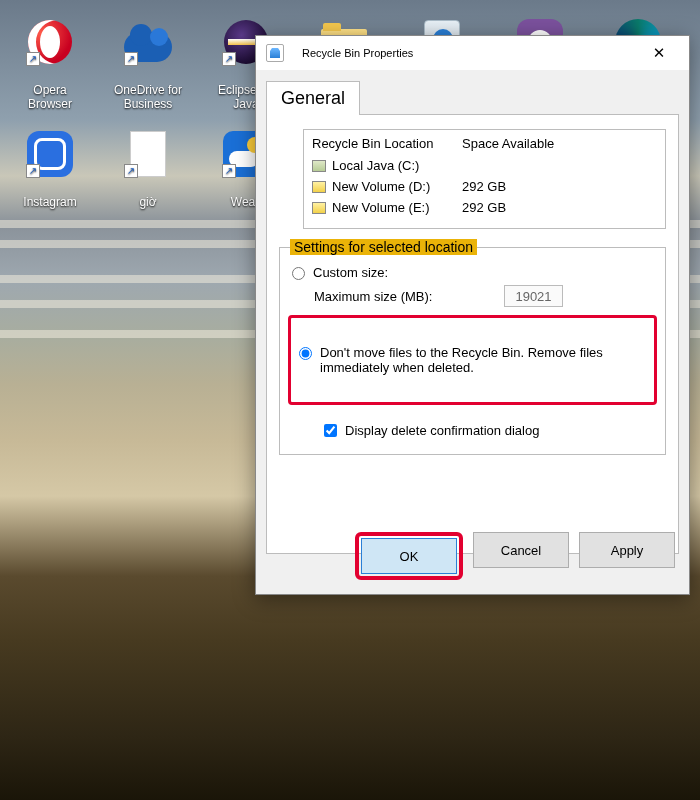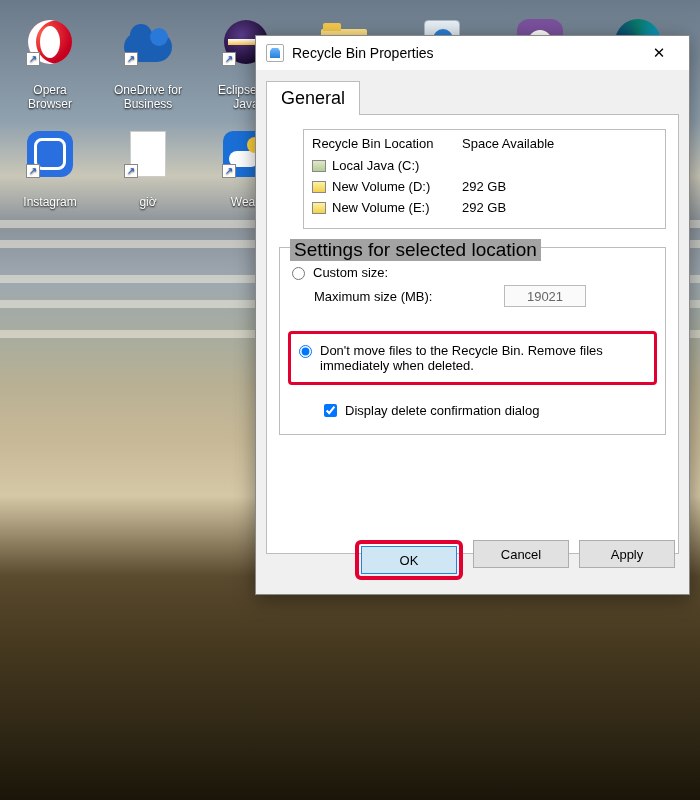--- a/index.html
+++ b/index.html
@@ -35,21 +35,21 @@
   .win {
     position:absolute; left:255px; top:35px; width:435px; height:560px;
     background:#f0f0f0; border:1px solid #888; box-shadow:0 4px 20px rgba(0,0,0,0.4);
   }
   .titlebar { height:34px; display:flex; align-items:center; padding:0 8px 0 10px;
     background:#fff; }
   .titlebar .tico { width:18px; height:18px; margin-right:8px;
     background:#fff; border:1px solid #aaa; border-radius:2px; position:relative; }
   .titlebar .tico::after { content:""; position:absolute; inset:3px;
     background:linear-gradient(#6bb6ff,#2a7fd6); clip-path:polygon(20% 0,80% 0,100% 30%,100% 100%,0 100%,0 30%); }
-  .titlebar .ttl { flex:1; font-size:14px; }
+  .titlebar .ttl { flex:1; font-size:11px;margin-left:10px; }
   .titlebar .closebtn { width:44px; height:28px; display:flex; align-items:center;
     justify-content:center; font-size:15px; cursor:pointer; }
 
   .tabstrip { padding:10px 10px 0 10px; background:#f0f0f0; }
   .tab { display:inline-block; padding:6px 14px 6px 14px; background:#fff;
     border:1px solid #bcbcbc; border-bottom:none; position:relative; top:1px;
     font-size:18px; cursor:pointer; }
   .tabbody { margin:0 10px 10px 10px; border:1px solid #bcbcbc; background:#fff;
     padding:14px 12px 14px 12px; height:440px; }
 
@@ -58,36 +58,36 @@
   .lochdr .c1 { width:150px; } .lochdr .c2 { flex:1; }
   .locrow { display:flex; align-items:center; font-size:13px; padding:3px 0; }
   .locrow .drv { width:14px; height:12px; margin-right:6px; border:1px solid #888;
     background:linear-gradient(#fff1a3,#f2d14a); }
   .locrow .drv.c { background:linear-gradient(#dfe8c8,#b7cc96); }
   .locrow .c1 { width:150px; display:flex; align-items:center; }
   .locrow .c2 { flex:1; }
 
   .grp { border:1px solid #bcbcbc; margin-top:18px; padding:14px 12px 16px 12px;
     position:relative; }
-  .grp .legend { position:absolute; top:-9px; left:10px; background:#a3a3a3;
-    padding:0 4px; font-size:19px; }
+  .grp .legend { position:absolute; top:-9px; left:10px; background:#eab308;
+    padding:0 4px; font-size:14px; }
   .radio-row { display:flex; align-items:flex-start; padding:3px 0; }
   .radio-row input[type=radio] { margin-right:8px; margin-top:2px; }
   .maxrow { display:flex; align-items:center; padding-left:22px; padding-top:2px; }
   .maxrow .mlbl { flex:0 0 190px; }
-  .maxrow input[type=text] { width:82px; height:22px; border:1px solid #bbb;
+  .maxrow input[type=text] { width:59px; height:22px; border:1px solid #bbb;
     text-align:center; font-size:13px; color:#666; background:#fafafa; }
-  .highlight { border:3px solid #e20030; border-radius:4px; padding:6px 8px;
-    margin:24px -4px 2px -4px; }
+  .highlight { border:3px solid #e20030; border-radius:4px; padding:24px 8px;
+    margin:8px -4px 2px -4px; }
   .chk-row { display:flex; align-items:center; margin-top:18px;padding-left:32px; }
   .chk-row input { margin-right:8px; }
 
   .btnrow { position:absolute; left:0; right:0; bottom:14px; display:flex;
     justify-content:flex-end; gap:10px; padding-right:14px; }
-  .wbtn { width:96px; height:28px; background:#e1e1e1; border:1px solid #adadad;
+  .wbtn { width:96px; height:36px; background:#e1e1e1; border:1px solid #adadad;
     font-size:13px; cursor:pointer; }
   .wbtn.ok { background:#cfe6f5; border-color:#2a7fd6; }
   .okwrap { border:4px solid #e20030; border-radius:6px; padding:2px; }
 
   
   .g-opera { width:44px;height:44px;border-radius:50%;
     background:radial-gradient(circle at 30% 30%,#ff5a4a,#c80020 70%);
     box-shadow:inset 8px 0 0 0 #fff, inset -8px 0 0 0 transparent; position:relative;}
   .g-opera::after{content:"";position:absolute;left:12px;top:6px;width:20px;height:32px;
     border-radius:50%;background:#fff;}

